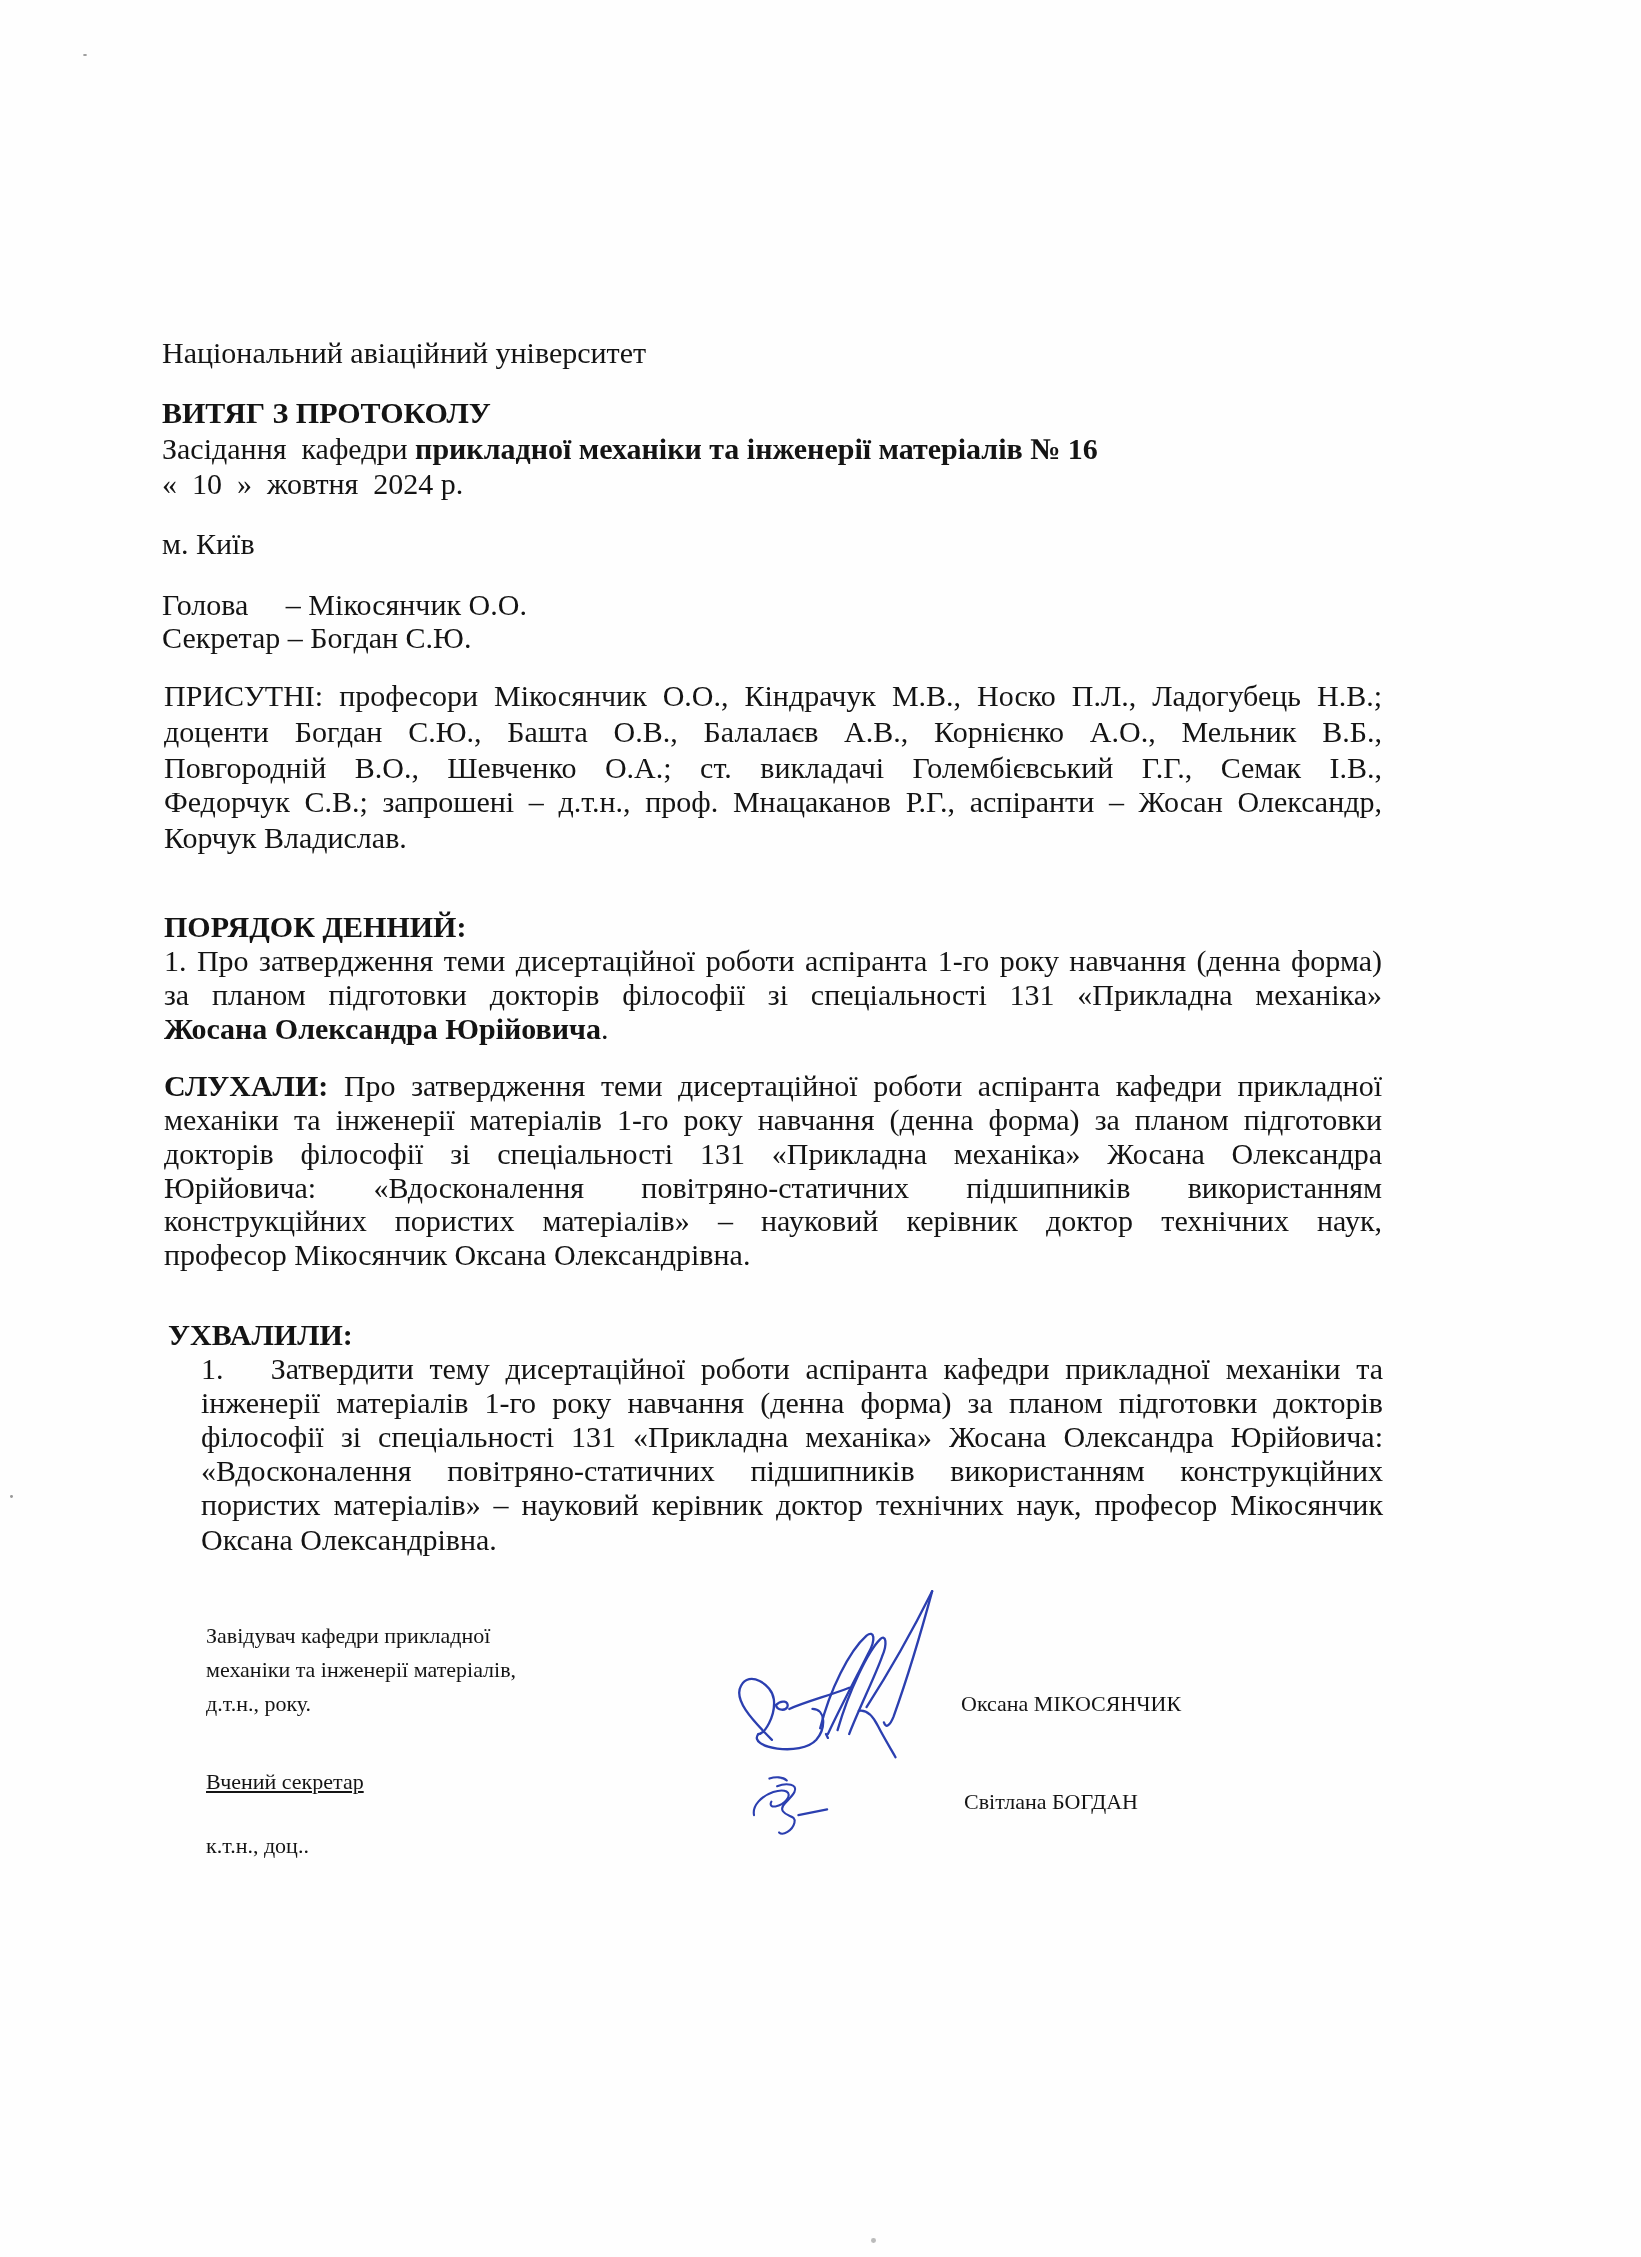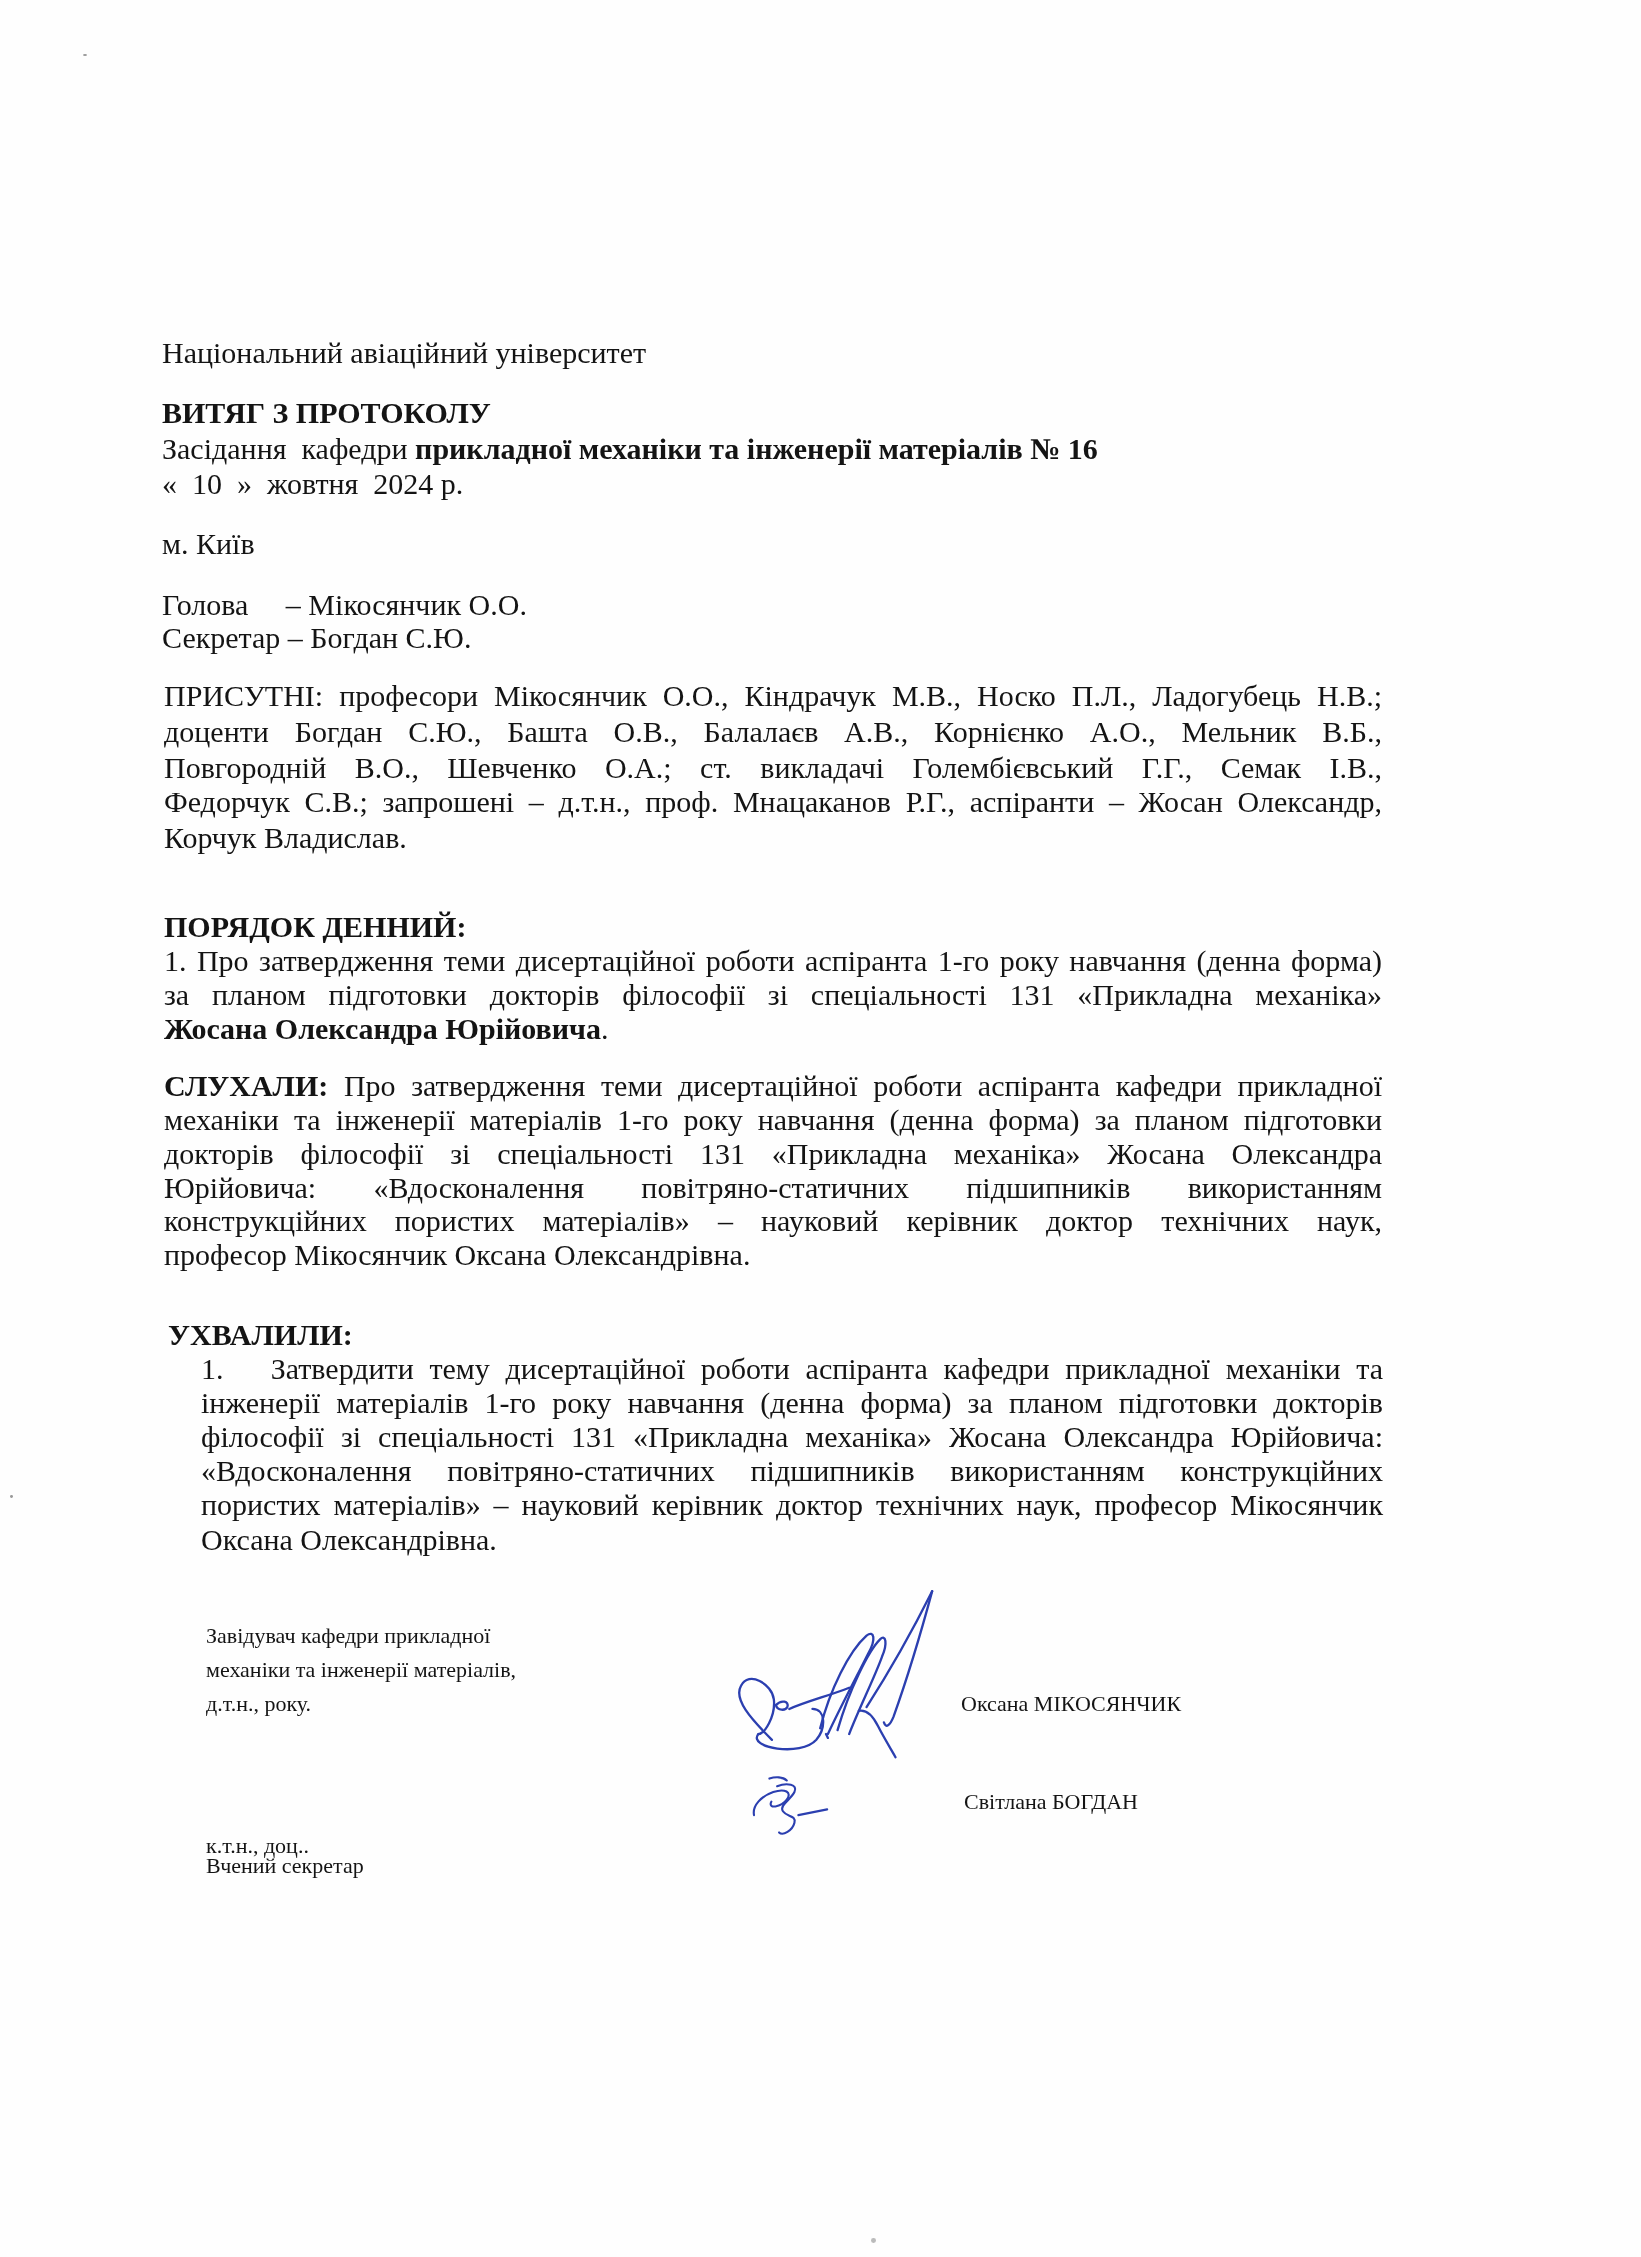--- a/index.html
+++ b/index.html
@@ -74,21 +74,21 @@
     <div class="ln ind jl" style="top:1474px;">пористих матеріалів» – науковий керівник доктор технічних наук, професор Мікосянчик</div>
     <div class="ln ind" style="top:1509px;">Оксана Олександрівна.</div>
   </div>
 
   <div>
     <div class="sig" style="left:206px;top:1618px;">Завідувач кафедри прикладної</div>
     <div class="sig" style="left:206px;top:1652px;">механіки та інженерії матеріалів,</div>
     <div class="sig" style="left:206px;top:1686px;">д.т.н., року.</div>
     <div class="sig" style="left:961px;top:1686px;">Оксана МІКОСЯНЧИК</div>
 
-    <div class="sig" style="left:206px;top:1848px;">Вчений секретар</div>
+    <div class="sig" style="left:206px;top:1764px;text-decoration:underline;">Вчений секретар</div>
     <div class="sig" style="left:206px;top:1785px;margin-top:43px;">к.т.н., доц..</div>
     <div class="sig" style="left:964px;top:1784px;">Світлана БОГДАН</div>
 
     <svg class="signature" style="left:714px;top:1564px;" width="251" height="203" viewBox="0 0 260 210" fill="none" stroke-linecap="round" stroke-linejoin="round" stroke="#2b3fb0">
       <g class="ink" stroke-width="2.4">
         <path d="M60 182 C38 160, 20 140, 28 126 C36 110, 60 124, 62 140 C64 158, 52 176, 46 176"></path>
         <path d="M46 176 C34 190, 90 200, 106 182 C116 170, 116 150, 102 150"></path>
         <path d="M64 146 C70 140, 78 142, 76 148 C74 152, 66 152, 64 146"></path>
         <path d="M78 150 C96 142, 120 136, 140 128"></path>
         <path d="M110 170 C120 130, 140 90, 158 74 C166 68, 168 78, 160 92 C148 116, 130 150, 118 176"></path>

